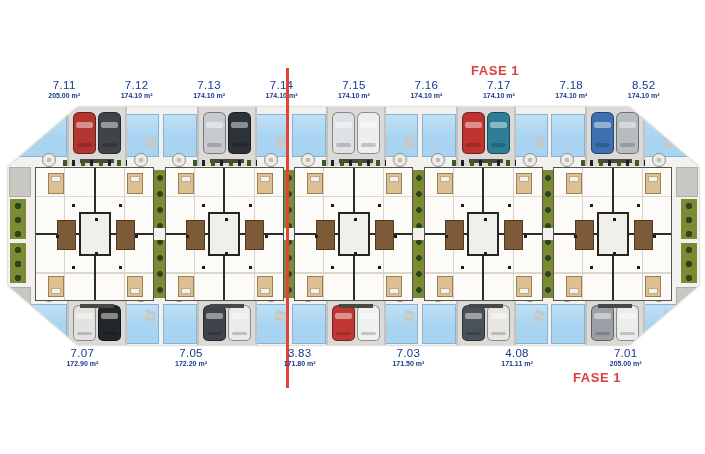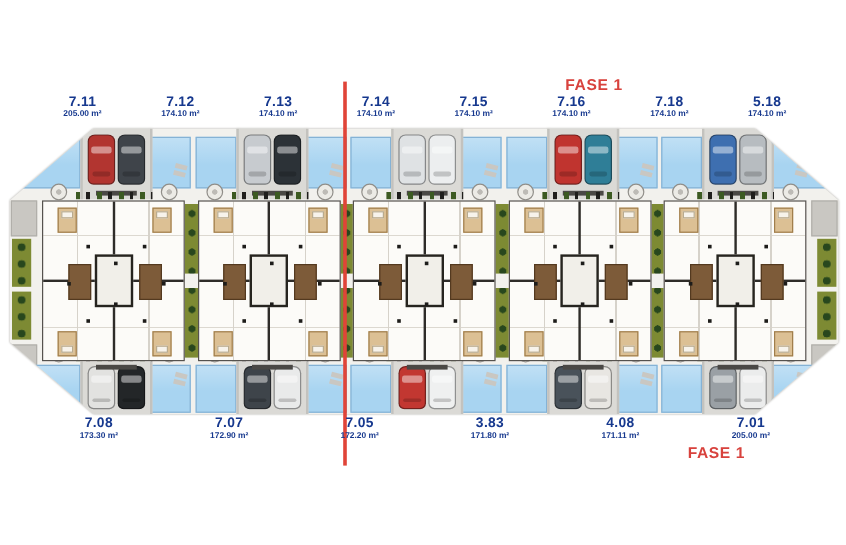--- a/index.html
+++ b/index.html
@@ -84,21 +84,21 @@
   .hedge::after{content:'';position:absolute;left:-1px;right:-1px;top:58px;height:12px;background:#f2f1ed;}
   .sgray{position:absolute;width:20px;height:28px;background:#c9c7c2;border:1px solid #b1afaa;}
   .sgreen{position:absolute;width:16px;height:40px;background:#7d8a33;
           background-image:radial-gradient(circle 4.5px at center,#28471d 70%,rgba(0,0,0,0) 75%);
           background-size:16px 14px;background-repeat:repeat-y;background-position:center top;}
 
   
   .labels{position:absolute;left:28px;width:652px;height:26px;display:flex;}
   .labels-top{top:79px;} .labels-bottom{top:347px;}
   .ucell{flex:1 1 0;text-align:center;color:#16388e;}
-  .unum{font-size:11.5px;font-weight:bold;line-height:13px;letter-spacing:.3px;}
+  .unum{font-size:11.5px;font-weight:normal;line-height:13px;letter-spacing:.3px;}
   .uarea{font-size:7px;font-weight:bold;line-height:8px;}
 
   .fase{position:absolute;width:90px;text-align:center;color:#d8423d;
         font-size:13px;font-weight:bold;letter-spacing:.5px;}
   #fase-top{left:450px;top:63px;}
   #fase-bottom{left:552px;top:370px;}
 
   #redline{position:absolute;left:286px;top:68px;width:3px;height:320px;background:#e04438;}
 
   #watermark{position:absolute;right:5px;top:411px;font-family:"DejaVu Serif",serif;
@@ -129,25 +129,29 @@
       </div>
     <div class="ucell">
         <div class="unum" style="color: rgb(22, 56, 142);">7.15</div>
         <div class="uarea" style="color: rgb(22, 56, 142);">174.10 m²</div>
       </div>
     <div class="ucell">
         <div class="unum" style="color: rgb(22, 56, 142);">7.16</div>
         <div class="uarea" style="color: rgb(22, 56, 142);">174.10 m²</div>
       </div>
     <div class="ucell">
+        <div class="unum" style="color: rgb(22, 56, 142);">7.17</div>
+        <div class="uarea" style="color: rgb(22, 56, 142);">174.10 m²</div>
+      </div>
+    <div class="ucell">
         <div class="unum" style="color: rgb(22, 56, 142);">7.18</div>
         <div class="uarea" style="color: rgb(22, 56, 142);">174.10 m²</div>
       </div>
     <div class="ucell">
-        <div class="unum" style="color: rgb(22, 56, 142);">5.18</div>
+        <div class="unum" style="color: rgb(22, 56, 142);">8.52</div>
         <div class="uarea" style="color: rgb(22, 56, 142);">174.10 m²</div>
       </div>
   </div>
 
   <div class="fase" id="fase-top" style="color: rgb(216, 66, 61);">FASE 1</div>
   <div class="fase" id="fase-bottom" style="color: rgb(216, 66, 61);">FASE 1</div>
 
   <div class="plan-wrap">
     <div id="plan">
 
@@ -340,36 +344,36 @@
       <div class="dotset"></div>
     </div>
   </div>
 </div>
   </div>
 
   <div id="redline" style="background: rgb(224, 68, 56);"></div>
 
   <div class="labels labels-bottom">
     <div class="ucell">
-        <div class="unum" style="color: rgb(22, 56, 142);">7.08</div>
-        <div class="uarea" style="color: rgb(22, 56, 142);">173.30 m²</div>
-      </div>
-    <div class="ucell">
         <div class="unum" style="color: rgb(22, 56, 142);">7.07</div>
         <div class="uarea" style="color: rgb(22, 56, 142);">172.90 m²</div>
       </div>
     <div class="ucell">
         <div class="unum" style="color: rgb(22, 56, 142);">7.05</div>
         <div class="uarea" style="color: rgb(22, 56, 142);">172.20 m²</div>
       </div>
     <div class="ucell">
         <div class="unum" style="color: rgb(22, 56, 142);">3.83</div>
         <div class="uarea" style="color: rgb(22, 56, 142);">171.80 m²</div>
       </div>
     <div class="ucell">
+        <div class="unum" style="color: rgb(22, 56, 142);">7.03</div>
+        <div class="uarea" style="color: rgb(22, 56, 142);">171.50 m²</div>
+      </div>
+    <div class="ucell">
         <div class="unum" style="color: rgb(22, 56, 142);">4.08</div>
         <div class="uarea" style="color: rgb(22, 56, 142);">171.11 m²</div>
       </div>
     <div class="ucell">
         <div class="unum" style="color: rgb(22, 56, 142);">7.01</div>
         <div class="uarea" style="color: rgb(22, 56, 142);">205.00 m²</div>
       </div>
   </div>
 
 </div>

